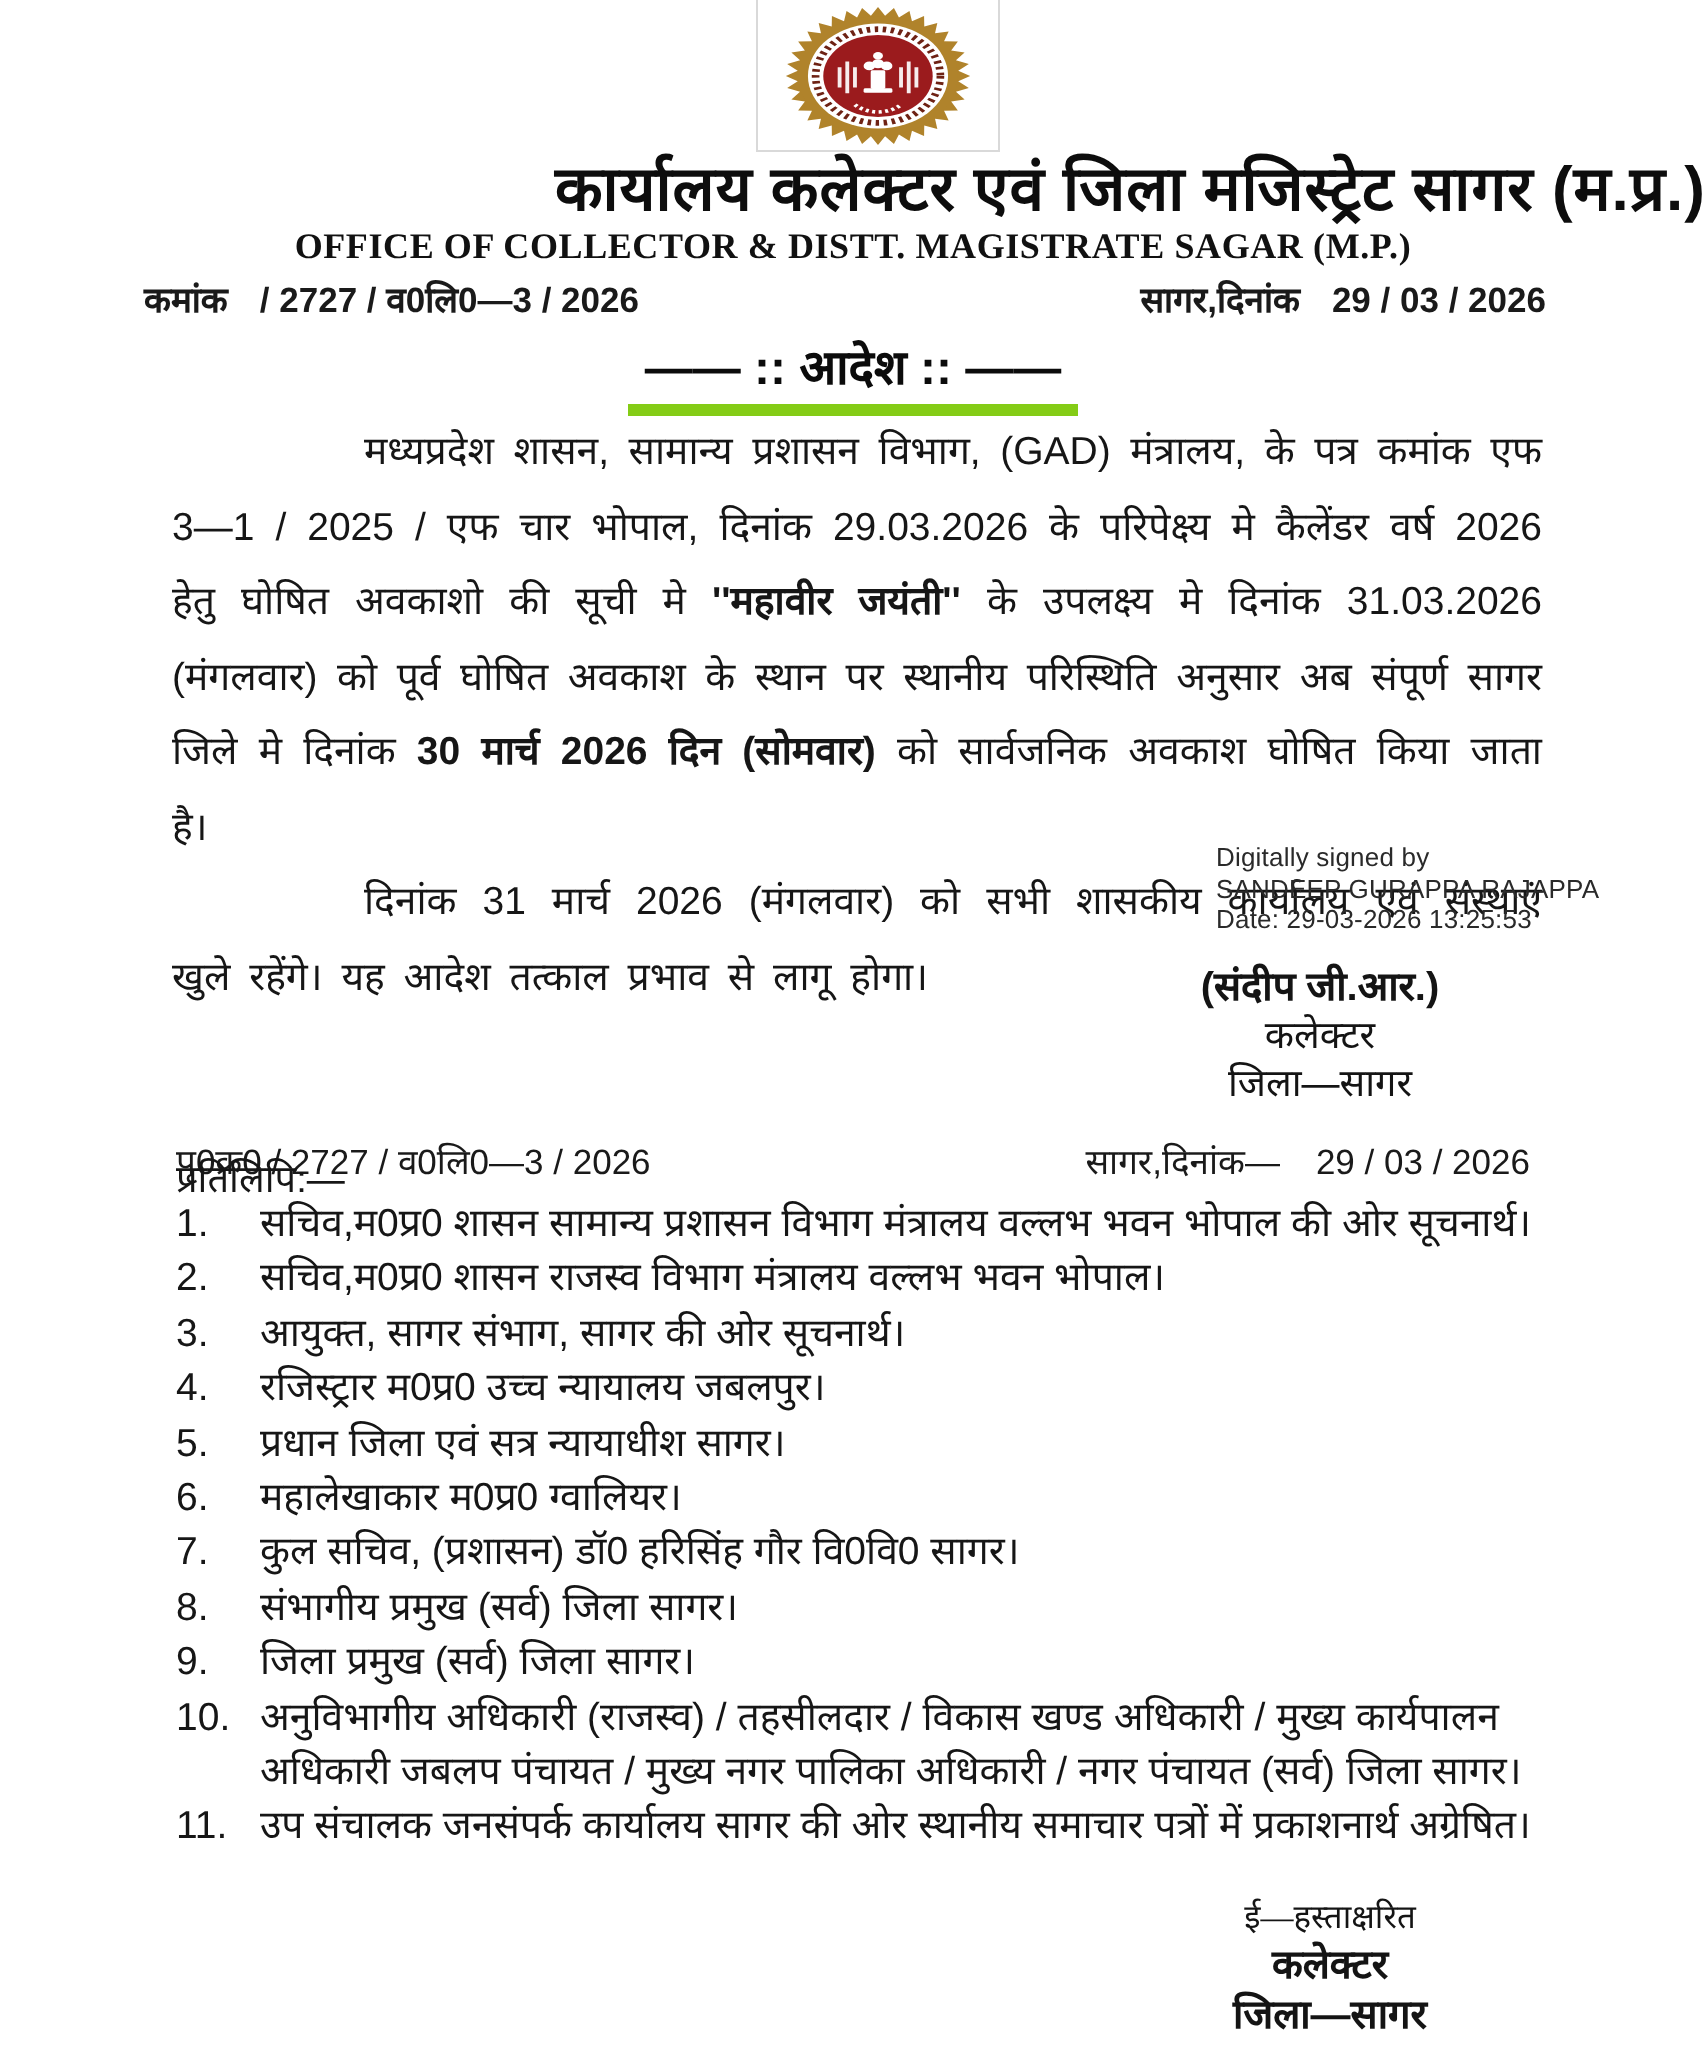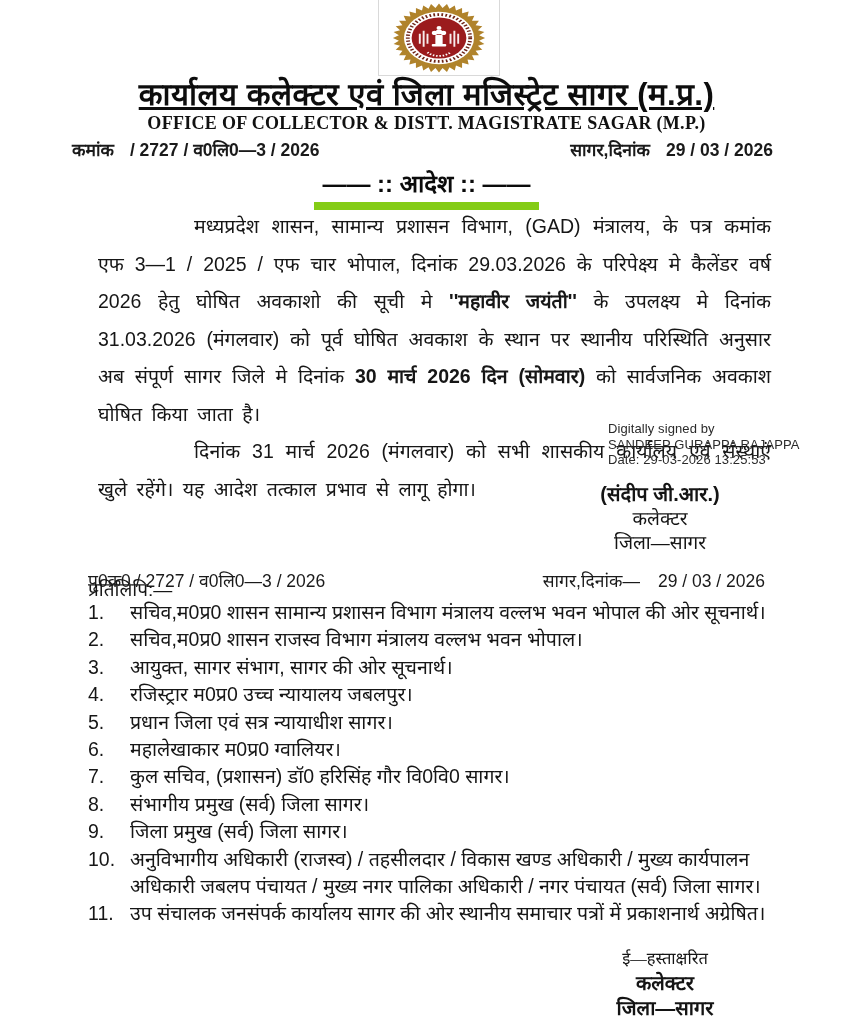--- a/index.html
+++ b/index.html
@@ -17,48 +17,47 @@
   .emblem-frame {
     position:absolute; left:378px; top:0; width:122px; height:76px;
     border:1px solid #d9d9d9; border-top:none;
     display:flex; align-items:center; justify-content:center;
     background:#fff;
   }
   .emblem-frame svg { display:block; }
   
   .title-hi {
     position:absolute; top:72px; left:0; width:100%;
-    text-align:center; font-size:31px; font-weight:700; letter-spacing:0.5px;
+    text-align:right; font-size:31px; font-weight:700; letter-spacing:0.5px;
     color:#0d0d0d;
-    text-decoration:underline;
   }
   .title-en {
     position:absolute; top:113px; left:0; width:100%;
     text-align:center; font-family:"Liberation Serif", serif;
     font-size:18px; font-weight:700; letter-spacing:0.3px; color:#111;
   }
   .ref-row-1 {
     position:absolute; top:137px; left:72px; right:80px;
     display:flex; justify-content:space-between;
     font-size:17.5px; font-weight:700; color:#1a1a1a;
   }
   .ref-row-1 .val { margin-left:16px; font-weight:700; }
   
   .order-heading-wrap {
     position:absolute; top:166px; left:0; width:100%; text-align:center;
   }
   .order-heading {
     display:inline-block; font-size:24px; font-weight:700;
-    padding:0 8px 3px 8px; border-bottom:8px solid #84cc16; color:#0b0b0b;
+    padding:0 8px 3px 8px; border-bottom:6px solid #84cc16; color:#0b0b0b;
   }
   
   .body-text {
     position:absolute; top:208px; left:86px; right:82px;
     font-size:19.5px; line-height:37.5px; text-align:justify;
-    word-spacing:4px; color:#161616;margin-left:12px;
+    word-spacing:4px; color:#161616;
   }
   .body-text p { text-indent:96px; }
   .b { font-weight:700; }
   
   .digital-sig {
     position:absolute; left:608px; top:421px;
     font-size:13px; line-height:15.5px; color:#2a2a2a;
     letter-spacing:0.1px;
   }
   

